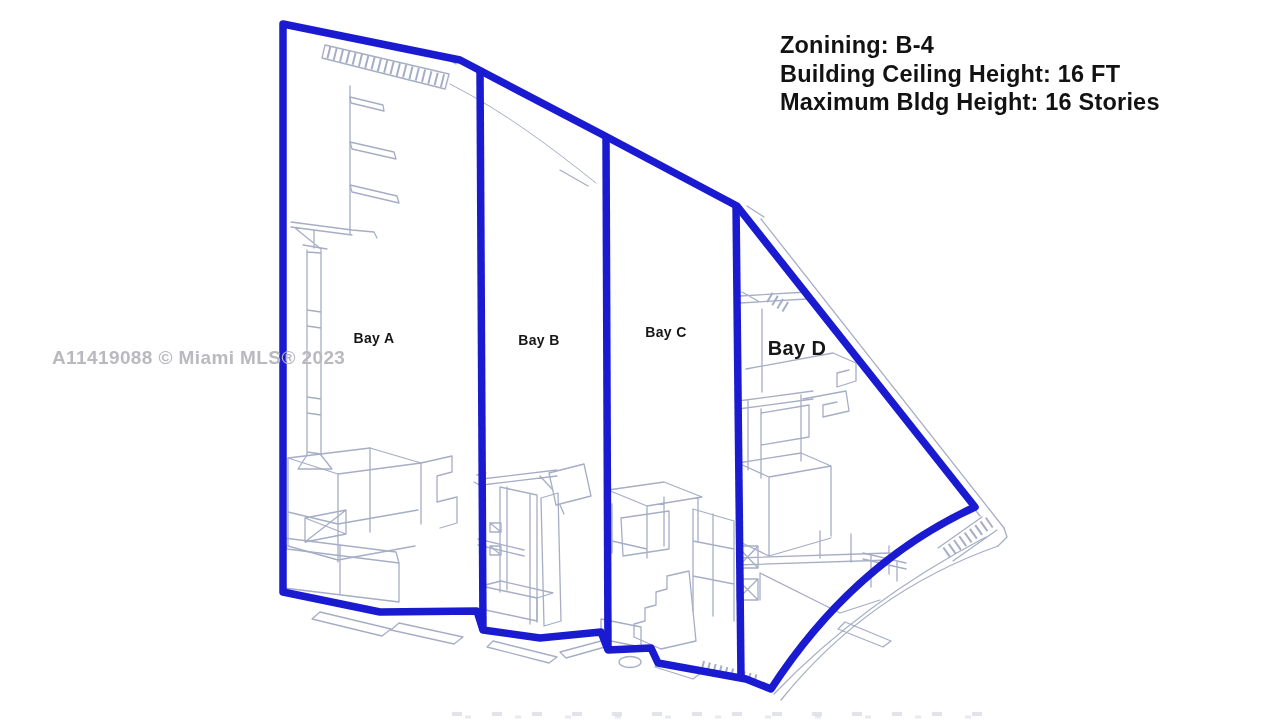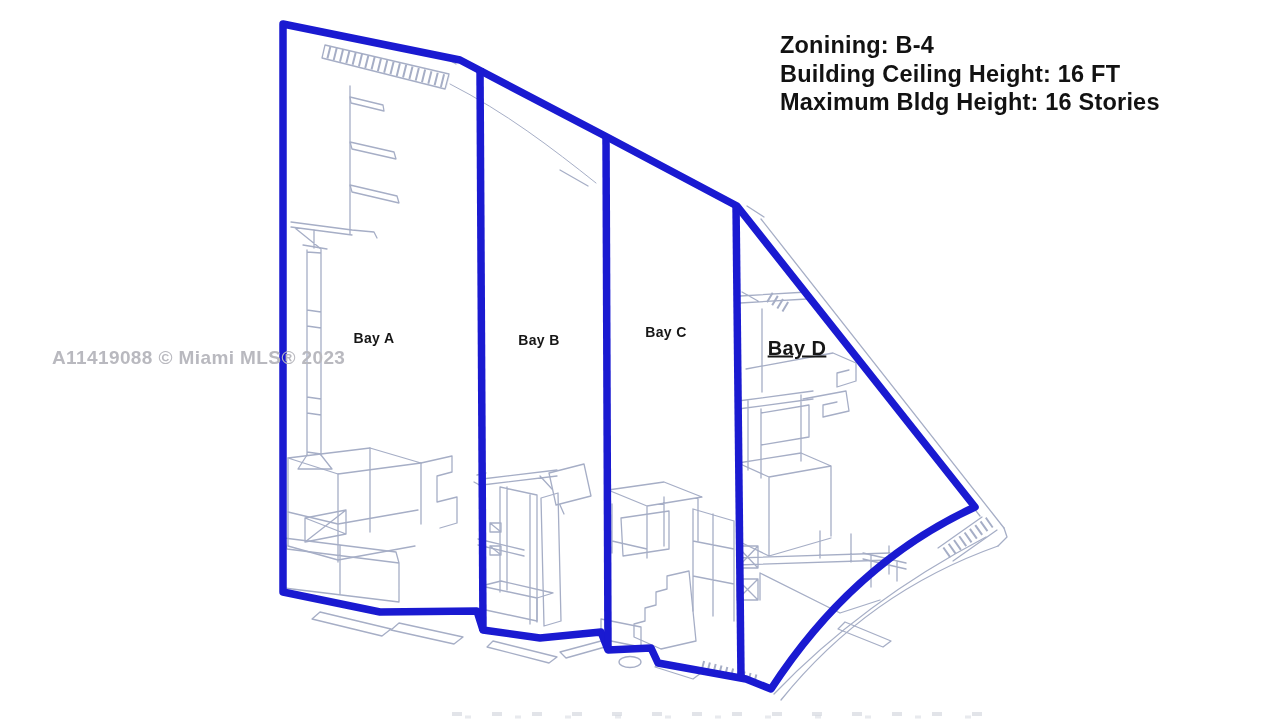--- a/index.html
+++ b/index.html
@@ -11,21 +11,21 @@
   .info-panel {
     position:absolute; left:780px; top:31px; width:490px;
     text-align:left; font-size:23.5px; font-weight:700; color:#121212;
     line-height:28.6px; letter-spacing:0.2px;
   }
   .bay-label {
     position:absolute; transform:translate(-50%,-50%);
     font-size:14px; font-weight:700; color:#161616; letter-spacing:0.4px;
     white-space:nowrap;
   }
-  .bay-label.small { font-size:20px;text-decoration:underline; }
+  .bay-label.small { font-size:20px; }
   .watermark {
     position:absolute; left:6px; top:347px;
     font-size:19px; font-weight:700; color:#b9b9bf; letter-spacing:0.4px;
     white-space:nowrap;
     margin-left:46px;
   }
 </style>
 </head>
 <body>
 

